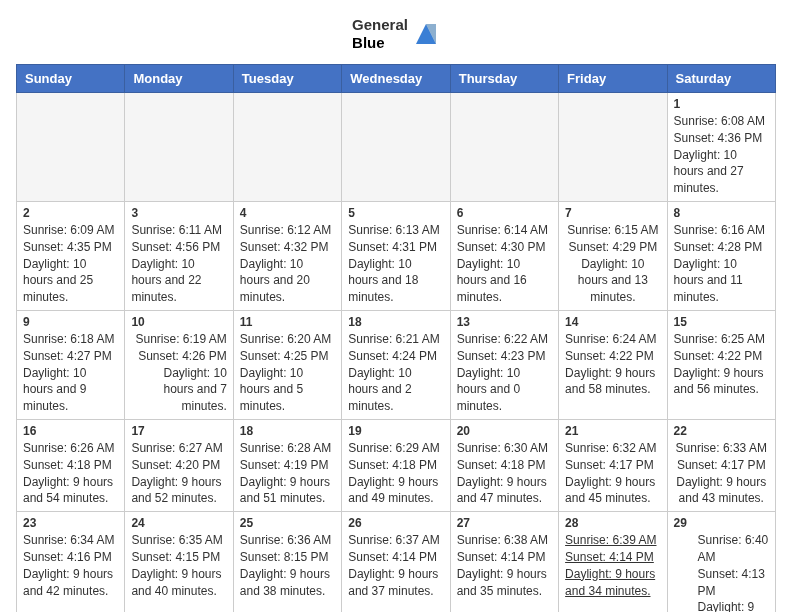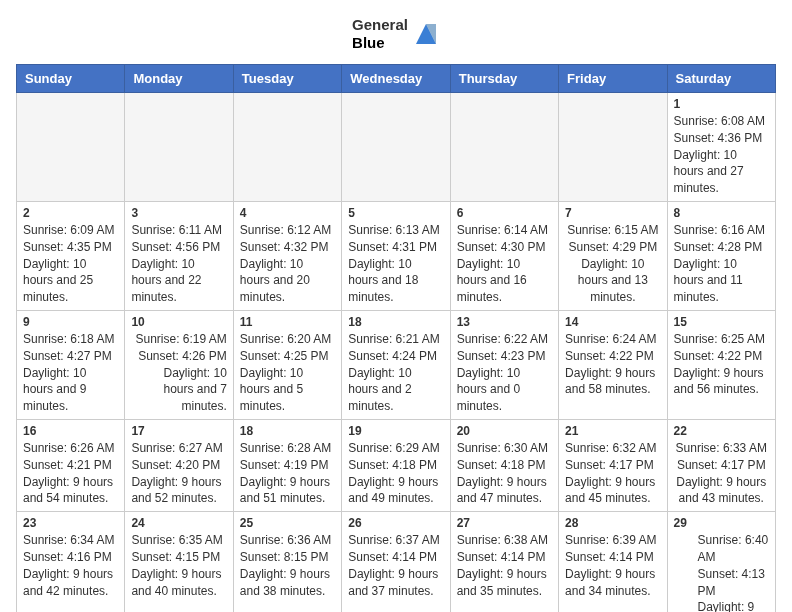--- a/index.html
+++ b/index.html
@@ -211,21 +211,21 @@
             <span class="day-number">15</span>
             <div class="day-info" style="white-space: pre-line;">Sunrise: 6:25 AM
 Sunset: 4:22 PM
 Daylight: 9 hours and 56 minutes.</div>
           </td>
         </tr>
         <tr>
           <td>
             <span class="day-number">16</span>
             <div class="day-info" style="white-space: pre-line;">Sunrise: 6:26 AM
-Sunset: 4:21 PM
+Sunset: 4:18 PM
 Daylight: 9 hours and 54 minutes.</div>
           </td>
           <td>
             <span class="day-number">17</span>
             <div class="day-info" style="white-space: pre-line;">Sunrise: 6:27 AM
 Sunset: 4:20 PM
 Daylight: 9 hours and 52 minutes.</div>
           </td>
           <td>
             <span class="day-number">18</span>
@@ -284,21 +284,21 @@
 Daylight: 9 hours and 37 minutes.</div>
           </td>
           <td>
             <span class="day-number">27</span>
             <div class="day-info" style="white-space: pre-line;">Sunrise: 6:38 AM
 Sunset: 4:14 PM
 Daylight: 9 hours and 35 minutes.</div>
           </td>
           <td>
             <span class="day-number">28</span>
-            <div class="day-info" style="white-space: pre-line;">Sunrise: 6:39 AM
+            <div class="day-info" style="white-space: pre-line; text-decoration: underline;">Sunrise: 6:39 AM
 Sunset: 4:14 PM
 Daylight: 9 hours and 34 minutes.</div>
           </td>
           <td>
             <span class="day-number">29</span>
             <div class="day-info" style="white-space: pre-line; margin-left: 24px;">Sunrise: 6:40 AM
 Sunset: 4:13 PM
 Daylight: 9 hours and 32 minutes.</div>
           </td>
         </tr>

